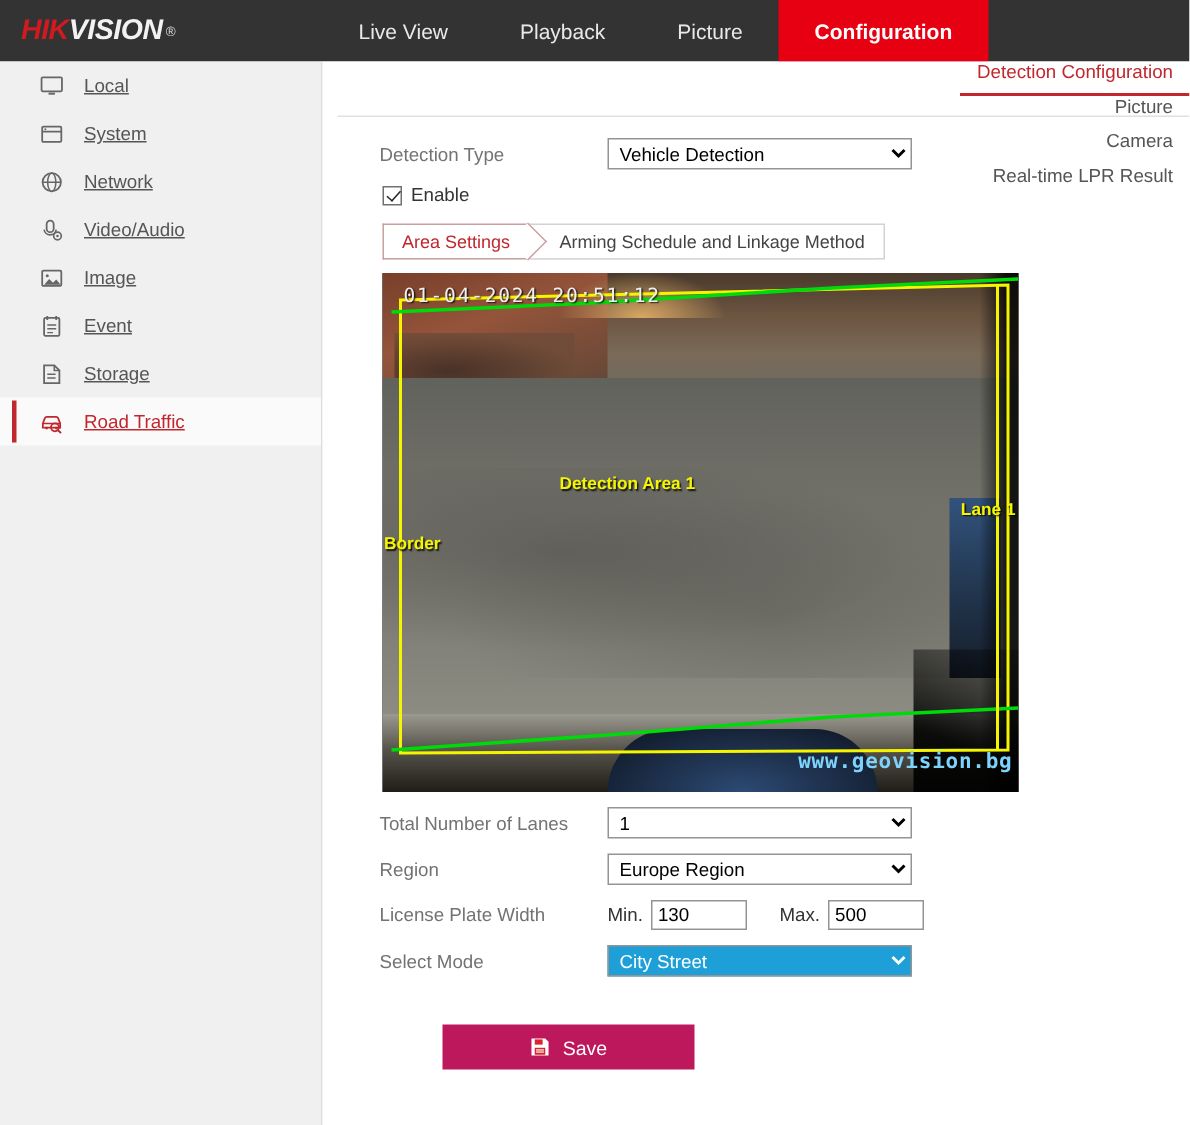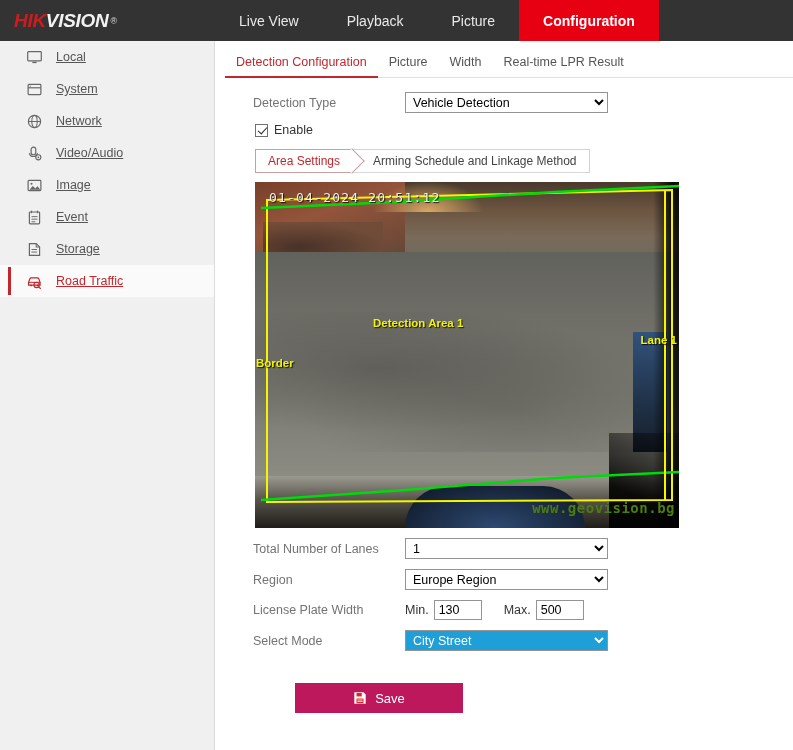--- a/index.html
+++ b/index.html
@@ -60,21 +60,21 @@
     width: 3px; height: 28px; background: #c1272d;
   }
 
   
   .main {
     position: absolute; left: 215px; top: 41px;
     width: 578px; height: 709px; background: #ffffff;
   }
   .subtabs {
     position: relative; height: 37px; display: flex; align-items: flex-end;
-    padding-left: 10px;
+    flex-direction: column;
   }
   .subtabs::after {
     content: ""; position: absolute; left: 10px; right: 0; bottom: 0;
     height: 1px; background: #e0e0e0;
   }
   .subtab {
     position: relative; padding: 0 11px 9px 11px; font-size: 12.5px;
     color: #555; cursor: pointer; white-space: nowrap; z-index: 1;
   }
   .subtab.active { color: #c1272d; }
@@ -90,21 +90,21 @@
   select.ctl {
     width: 203px; height: 21px; font-size: 12.5px;
     font-family: "Liberation Sans", sans-serif;
     border: 1px solid #949494; background: #fff; color: #000;
     padding-left: 3px; border-radius: 0; outline: none;
   }
   select.ctl.focused {
     background: #1e9fd8; color: #ffffff;
   }
   input.num {
-    width: 48px; height: 20px; border: 1px solid #949494;
+    width: 64px; height: 20px; border: 1px solid #949494;
     font-size: 12.5px; font-family: "Liberation Sans", sans-serif;
     padding-left: 4px; color: #000; background: #fff; outline: none;
   }
   .mini-lbl { font-size: 12.5px; color: #333; margin-right: 5px; }
 
   
   .chk-row { display: flex; align-items: center; margin: 4px 0 12px 2px; }
   .chk {
     width: 13px; height: 13px; border: 1px solid #707070; background: #fff;
     margin-right: 6px; position: relative; flex: none; cursor: pointer;
@@ -199,21 +199,21 @@
   }
 
   .ts {
     position: absolute; left: 14px; top: 8px;
     color: #efefef; font-family: "DejaVu Sans Mono", monospace;
     font-size: 13px; letter-spacing: 1.2px;
     text-shadow: 1px 1px 1px rgba(0,0,0,.8);
   }
   .wmark {
     position: absolute; right: 4px; bottom: 12px;
-    color: #4d7c0f; font-family: "DejaVu Sans Mono", monospace;
+    color: #7dd3fc; font-family: "DejaVu Sans Mono", monospace;
     font-size: 14px; letter-spacing: .5px; font-weight: bold;
   }
   .ov-label {
     position: absolute; color: #f5f500; font-size: 11.5px; font-weight: bold;
     text-shadow: 1px 1px 1px rgba(0,0,0,.85); white-space: nowrap;
   }
   .ov-area { left: 118px; top: 135px; }
   .ov-border { left: 1px; top: 175px; }
   .ov-lane { right: 2px; top: 152px; text-align: center; }
   .svg-ov { position: absolute; left: 0; top: 0; width: 424px; height: 346px; }
@@ -343,21 +343,21 @@
       <span>Road Traffic</span>
     </div>
 
   </div>
 
   <div class="main">
 
     <div class="subtabs">
       <div class="subtab active">Detection Configuration</div>
       <div class="subtab">Picture</div>
-      <div class="subtab">Width</div>
+      <div class="subtab">Camera</div>
       <div class="subtab">Real-time LPR Result</div>
     </div>
 
     <div class="form-area">
 
       <div class="row">
         <span class="lbl">Detection Type</span>
         <select class="ctl">
           <option>Vehicle Detection</option>
         </select>

